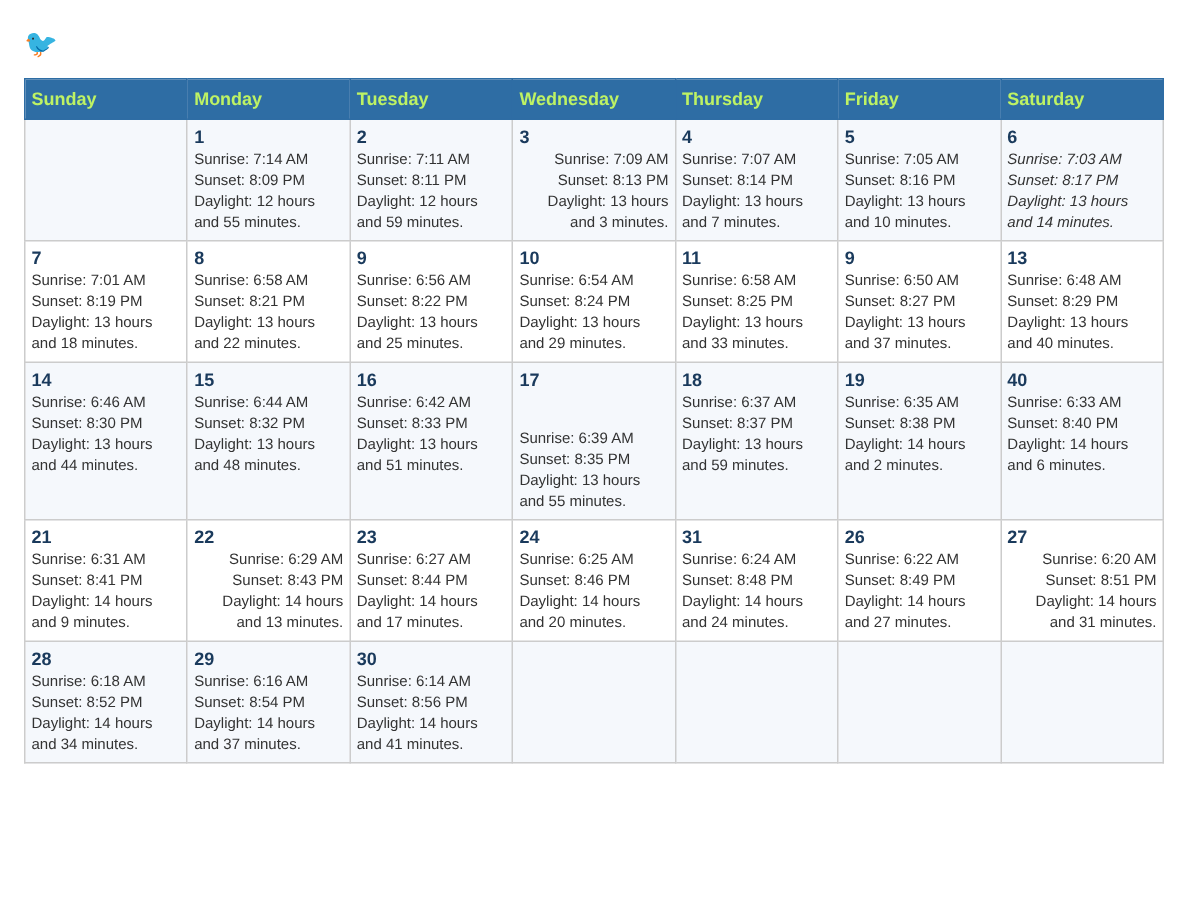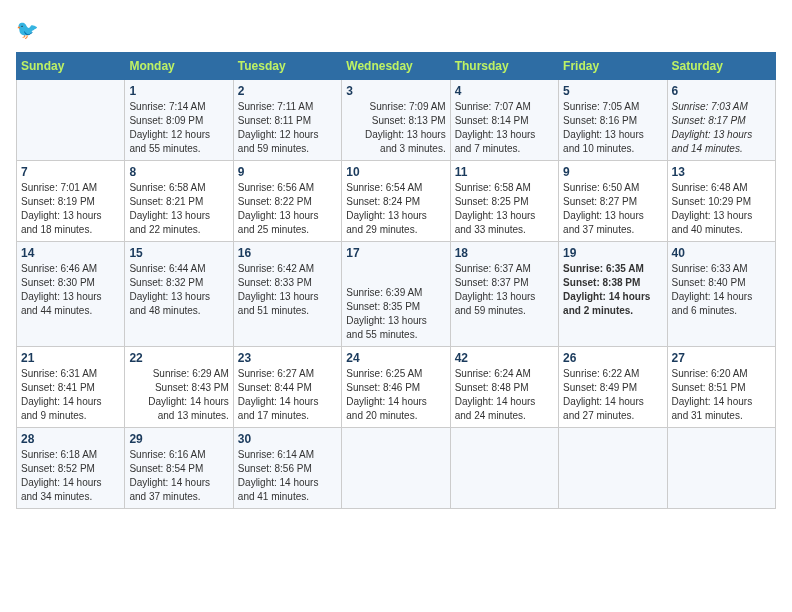--- a/index.html
+++ b/index.html
@@ -198,21 +198,21 @@
         <td>
           <span class="day-num">9</span>
           <div class="day-info" style="white-space: pre-line;">Sunrise: 6:50 AM
 Sunset: 8:27 PM
 Daylight: 13 hours
 and 37 minutes.</div>
         </td>
         <td>
           <span class="day-num">13</span>
           <div class="day-info" style="white-space: pre-line;">Sunrise: 6:48 AM
-Sunset: 10:29 PM
+Sunset: 8:29 PM
 Daylight: 13 hours
 and 40 minutes.</div>
         </td>
       </tr>
       <tr>
         <td>
           <span class="day-num">14</span>
           <div class="day-info" style="white-space: pre-line;">Sunrise: 6:46 AM
 Sunset: 8:30 PM
 Daylight: 13 hours
@@ -241,21 +241,21 @@
         </td>
         <td>
           <span class="day-num">18</span>
           <div class="day-info" style="white-space: pre-line;">Sunrise: 6:37 AM
 Sunset: 8:37 PM
 Daylight: 13 hours
 and 59 minutes.</div>
         </td>
         <td>
           <span class="day-num">19</span>
-          <div class="day-info" style="white-space: pre-line; font-weight: bold;">Sunrise: 6:35 AM
+          <div class="day-info" style="white-space: pre-line;">Sunrise: 6:35 AM
 Sunset: 8:38 PM
 Daylight: 14 hours
 and 2 minutes.</div>
         </td>
         <td>
           <span class="day-num">40</span>
           <div class="day-info" style="white-space: pre-line;">Sunrise: 6:33 AM
 Sunset: 8:40 PM
 Daylight: 14 hours
 and 6 minutes.</div>
@@ -284,36 +284,36 @@
 and 17 minutes.</div>
         </td>
         <td>
           <span class="day-num">24</span>
           <div class="day-info" style="white-space: pre-line;">Sunrise: 6:25 AM
 Sunset: 8:46 PM
 Daylight: 14 hours
 and 20 minutes.</div>
         </td>
         <td>
-          <span class="day-num">42</span>
+          <span class="day-num">31</span>
           <div class="day-info" style="white-space: pre-line;">Sunrise: 6:24 AM
 Sunset: 8:48 PM
 Daylight: 14 hours
 and 24 minutes.</div>
         </td>
         <td>
           <span class="day-num">26</span>
           <div class="day-info" style="white-space: pre-line;">Sunrise: 6:22 AM
 Sunset: 8:49 PM
 Daylight: 14 hours
 and 27 minutes.</div>
         </td>
         <td>
           <span class="day-num">27</span>
-          <div class="day-info" style="white-space: pre-line;">Sunrise: 6:20 AM
+          <div class="day-info" style="white-space: pre-line; text-align: right;">Sunrise: 6:20 AM
 Sunset: 8:51 PM
 Daylight: 14 hours
 and 31 minutes.</div>
         </td>
       </tr>
       <tr>
         <td>
           <span class="day-num">28</span>
           <div class="day-info" style="white-space: pre-line;">Sunrise: 6:18 AM
 Sunset: 8:52 PM

